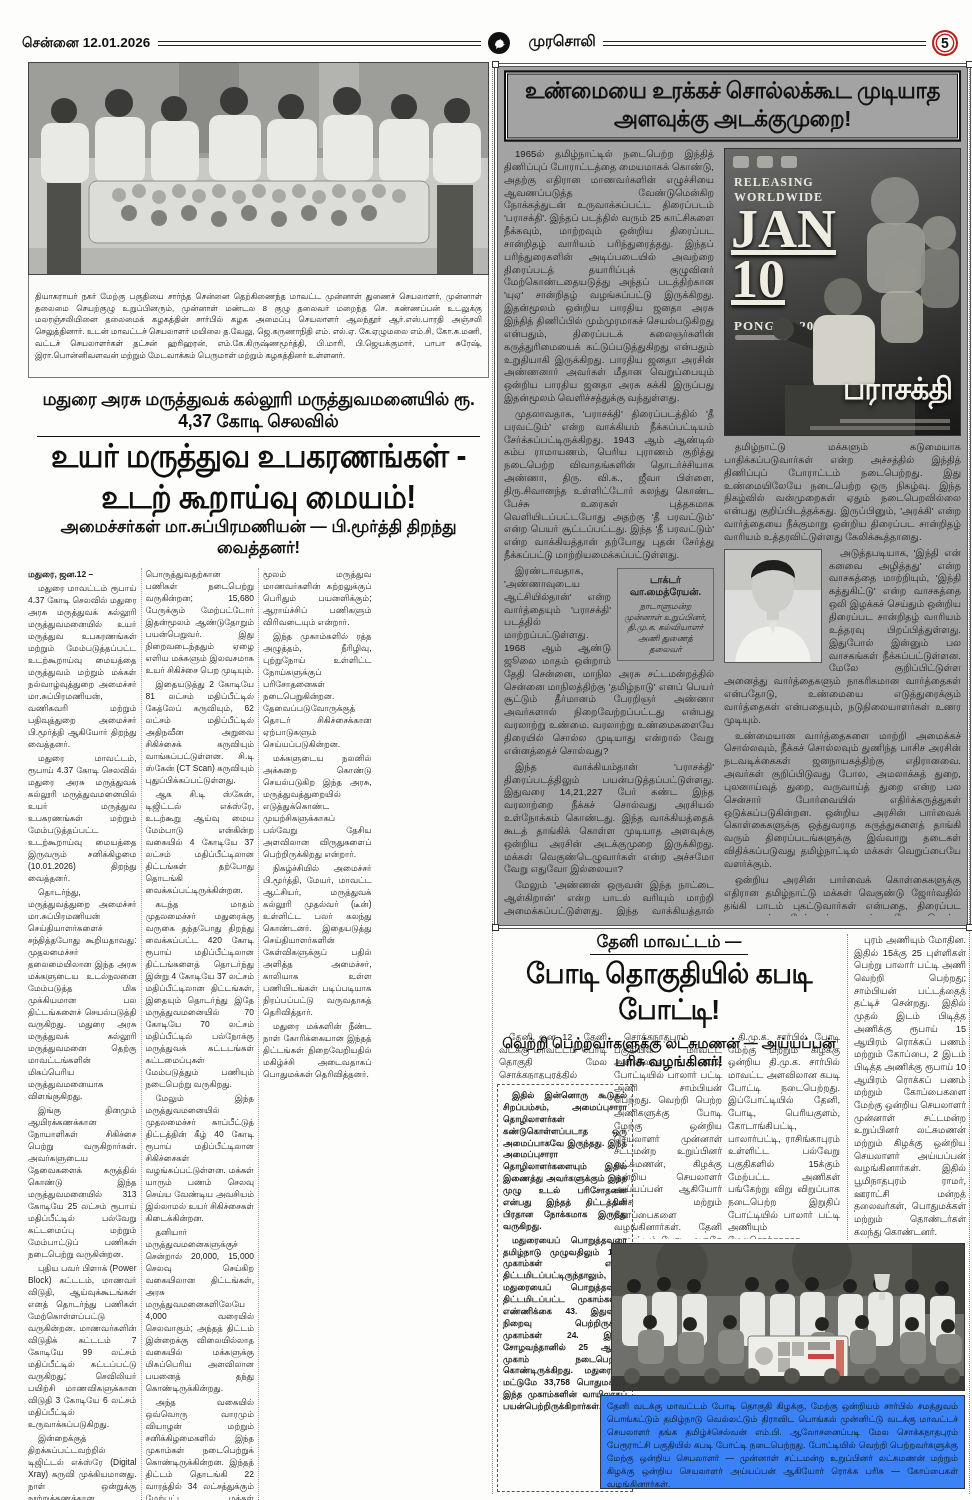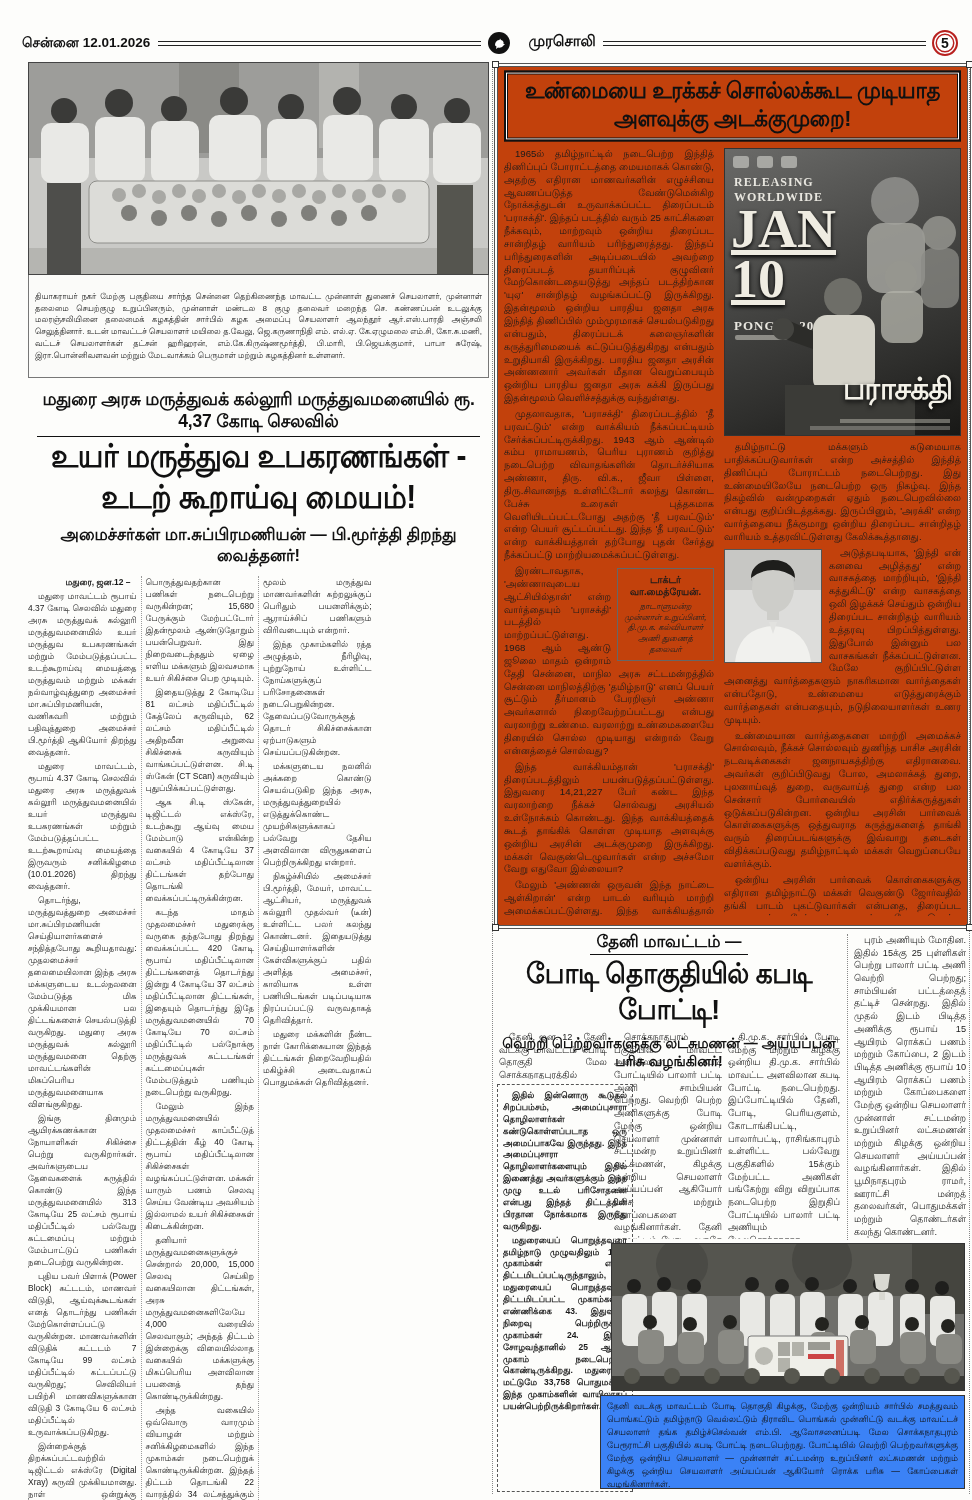--- a/index.html
+++ b/index.html
@@ -16,30 +16,30 @@
   .hdr-name { font-size:15px; font-weight:bold; }
   .pageno { width:26px; height:26px; border-radius:50%; border:2px solid #b8201e; box-shadow:0 0 0 1.5px #fff inset, 0 0 0 3px #b8201e inset; color:#111; font-size:14px; font-weight:bold; display:flex; align-items:center; justify-content:center; margin-left:6px; background:#fff; }
 
   
   .left-art { position:absolute; left:28px; top:62px; width:461px; }
   .photo-box { width:461px; height:213px; border:1.5px solid #444; background:#cfcfcd; overflow:hidden; }
   .caption { border:1px solid #777; border-top:none; padding:16px 6px; font-size:8.1px; line-height:1.45; text-align:justify; color:#222; background:#fbfbf9; }
   .kicker { margin-top:11px; text-align:center; font-size:17.5px; font-weight:bold; letter-spacing:-0.2px; }
   .kicker-rule { width:96%; margin:3px auto 2px; border-bottom:1.4px solid #111; }
   .big-head { text-align:center; font-size:30px; font-weight:900; letter-spacing:-0.5px; transform:scaleY(1.08); margin-top:4px; }
-  .sub-head { text-align:center; font-size:16.5px; font-weight:bold; margin-top:8px; }
+  .sub-head { text-align:center; font-size:16.5px; font-weight:bold; }
   .body-cols { margin-top:9px; height:1048px; columns:4; column-gap:9px; column-rule:1px dotted #9a9a9a; column-fill:auto; overflow:hidden; font-size:8.45px; line-height:1.42; text-align:justify; color:#1a1a1a; }
   .body-cols p { text-indent:10px; margin-bottom:2px; }
-  .dateline { text-align:right; font-weight:bold; text-indent:0 !important; padding-right:6px; }
+  .dateline { text-align:left; font-weight:bold; text-indent:0 !important; padding-right:6px; }
 
   
   .vrule-mid { position:absolute; left:492px; top:62px; bottom:6px; border-left:1px dotted #888; }
   .vrule-right { position:absolute; left:969px; top:62px; bottom:6px; border-left:1px dotted #888; }
 
-  .cens { position:absolute; left:497px; top:66px; width:471px; height:860px; border:1px solid #555; outline:1px solid #555; outline-offset:2px; padding:5px 6px; background:#c2410c; }
+  .cens { position:absolute; left:497px; top:66px; width:471px; height:860px; border:1px solid #555; outline:1px solid #555; outline-offset:2px; padding:5px 6px; background:#a3a3a3; }
   .corner { position:absolute; width:7px; height:7px; border:1.5px solid #333; background:#fdfdfb; }
   .c-tl{ top:-6px; left:-6px; } .c-tr{ top:-6px; right:-6px; } .c-bl{ bottom:-6px; left:-6px; } .c-br{ bottom:-6px; right:-6px; }
   .cens-headbox { border:2.5px solid #111; box-shadow:0 0 0 1px #fff inset, 0 0 0 2px #111 inset; padding:5px 4px; text-align:center; font-size:21.5px; font-weight:900; letter-spacing:-0.4px; transform:scaleY(1.05); }
   .cens-body { display:flex; gap:10px; margin-top:8px; height:768px; overflow:hidden; }
   .cens-col { font-size:9.6px; line-height:1.34; text-align:justify; color:#1a1a1a; }
   .cens-col p { text-indent:11px; margin-bottom:3px; }
   .cens-col1 { width:212px; }
   .cens-col2 { width:237px; }
   .byline-box { float:right; width:97px; border:1px solid #666; margin:3px 0 4px 6px; padding:5px 3px; text-align:center; }
   .byline-name { font-size:9.5px; font-weight:bold; line-height:1.25; }

